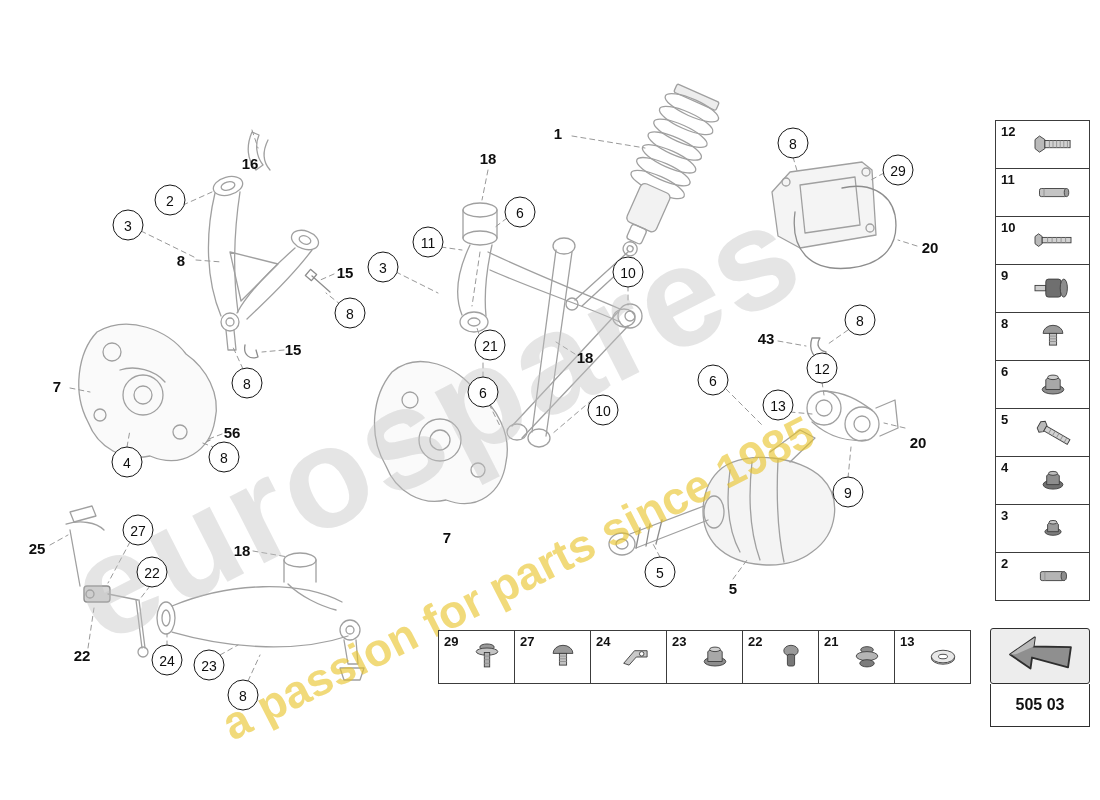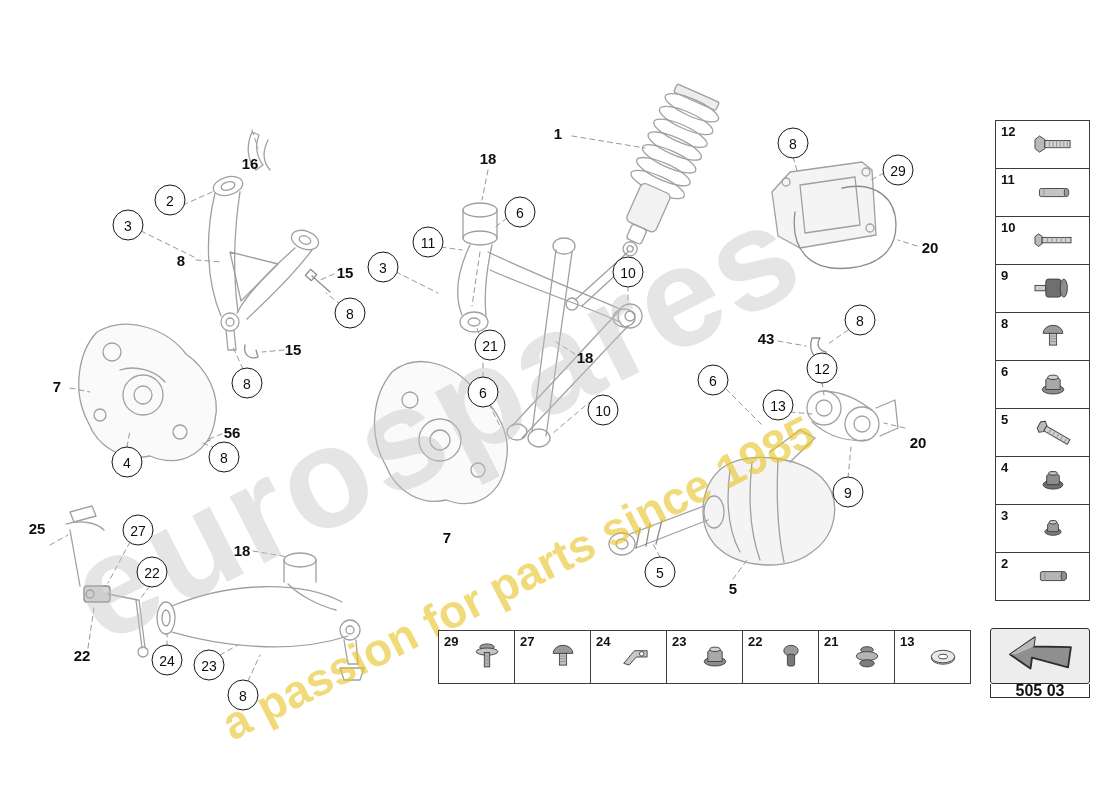--- a/index.html
+++ b/index.html
@@ -32,21 +32,21 @@
 
   
   .bottomrow{position:absolute;left:438px;top:630px;height:54px;display:flex;z-index:6;background:#fff}
   .bottom-cell{width:77px;height:54px;border:1px solid #3c3c3c;margin-left:-1px;
     display:flex;align-items:center;background:#fff}
   .bottom-cell:first-child{margin-left:0}
 
   
   .nav-box{position:absolute;left:990px;top:628px;width:100px;height:56px;background:#ededed;
     border:1.5px solid #2f2f2f;border-radius:3px;display:flex;align-items:center;justify-content:center;z-index:6}
-  .code-box{position:absolute;left:990px;top:684px;width:100px;height:14px;background:#fff;
+  .code-box{position:absolute;left:990px;top:684px;width:100px;height:43px;background:#fff;
     border:1.5px solid #2f2f2f;border-top:none;display:flex;align-items:center;justify-content:center;
     font-size:16px;font-weight:700;z-index:6}
 
   svg.diagram{z-index:1}
 </style>
 </head>
 <body>
 
 <svg class="diagram layer" viewBox="0 0 1100 800" xmlns="http://www.w3.org/2000/svg" fill="none" stroke="#a0a0a0" stroke-width="1.3" stroke-linejoin="round" stroke-linecap="round">
 
@@ -284,21 +284,21 @@
     <div class="callout circled" style="left: 822px; top: 368px;">12</div>
     <div class="callout circled" style="left: 713px; top: 380px;">6</div>
     <div class="callout circled" style="left: 778px; top: 405px;">13</div>
     <div class="callout circled" style="left: 483px; top: 392px;">6</div>
     <div class="callout circled" style="left: 603px; top: 410px;">10</div>
     <div class="callout" style="left: 918px; top: 442px;">20</div>
     <div class="callout circled" style="left: 848px; top: 492px;">9</div>
     <div class="callout" style="left: 447px; top: 537px;">7</div>
     <div class="callout circled" style="left: 660px; top: 572px;">5</div>
     <div class="callout" style="left: 733px; top: 588px;">5</div>
-    <div class="callout" style="left: 37px; top: 528px;">25</div>
+    <div class="callout" style="left: 37px; top: 548px;">25</div>
     <div class="callout circled" style="left: 138px; top: 530px;">27</div>
     <div class="callout circled" style="left: 152px; top: 572px;">22</div>
     <div class="callout" style="left: 242px; top: 550px;">18</div>
     <div class="callout" style="left: 82px; top: 655px;">22</div>
     <div class="callout circled" style="left: 167px; top: 660px;">24</div>
     <div class="callout circled" style="left: 209px; top: 665px;">23</div>
     <div class="callout circled" style="left: 243px; top: 695px;">8</div>
   </div>
 
 <div class="sidebar" id="sidebar">

